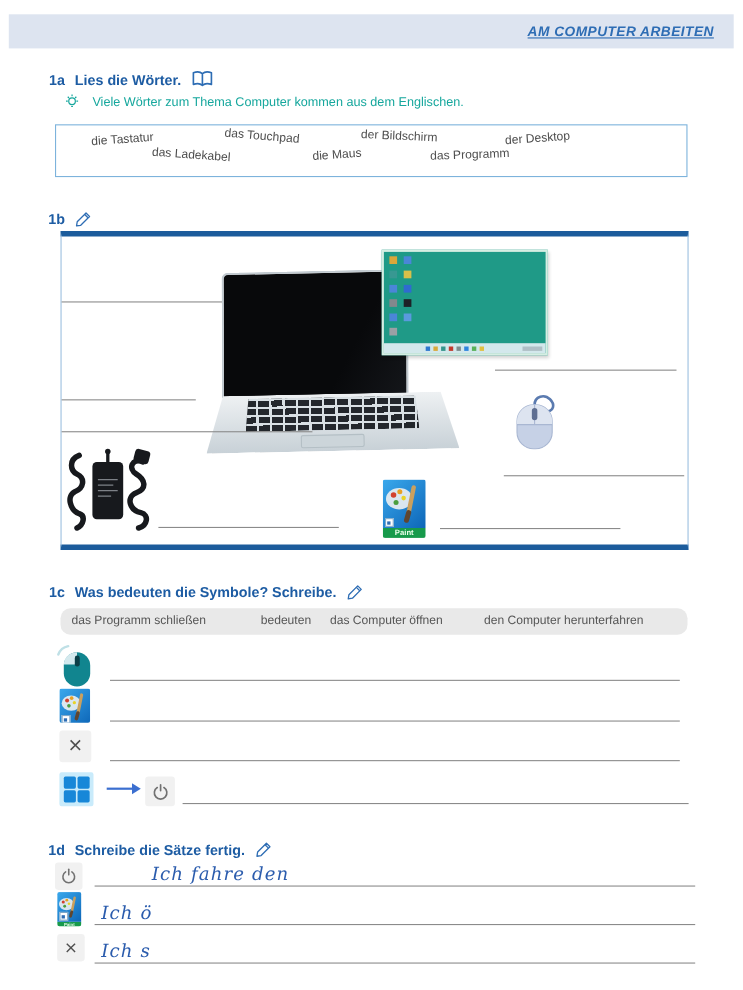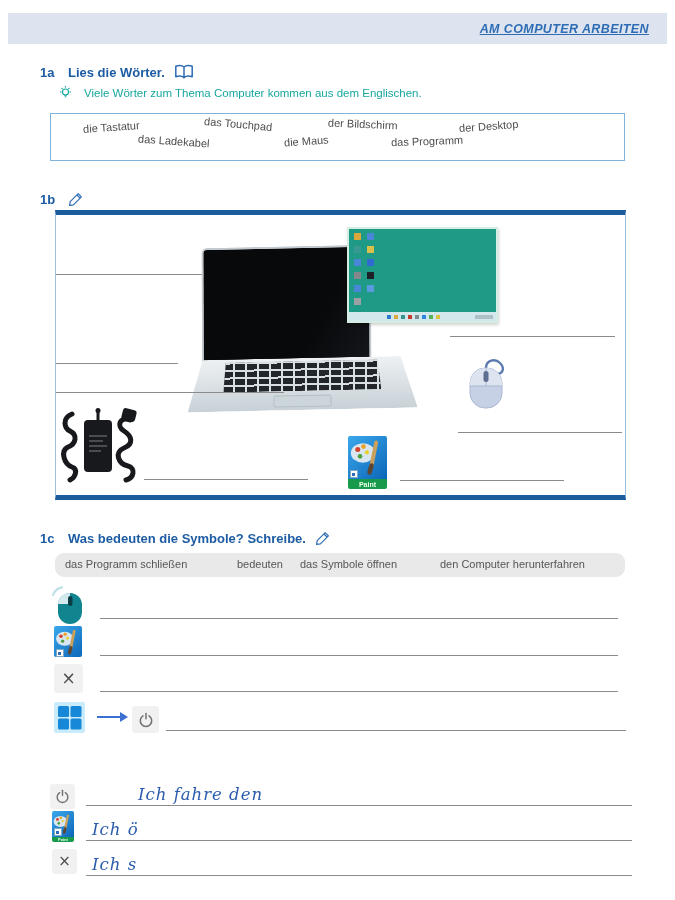--- a/index.html
+++ b/index.html
@@ -6,21 +6,21 @@
   #page{position:relative;width:675px;height:900px;background:#ffffff;overflow:hidden;
         font-family:"Liberation Sans",sans-serif;}
 
   
   .topbar{position:absolute;left:8px;top:13px;width:659px;height:31px;background:#dde4f0;
           display:flex;align-items:center;justify-content:flex-end;padding-right:18px;box-sizing:border-box;}
   .topbar span{color:#2e6db4;font-weight:bold;font-style:italic;font-size:12.5px;letter-spacing:.4px;text-decoration:underline;}
 
   
   .sec-head{position:absolute;display:flex;align-items:center;gap:9px;color:#1d5ca3;
-            font-weight:bold;font-size:13px;white-space:nowrap;}
+            font-weight:bold;font-size:13px;white-space:nowrap;text-align:right;}
   .sec-num{width:19px;}
   .sec-icon{display:flex;align-items:center;}
 
   .tip{position:absolute;display:flex;align-items:center;gap:11px;color:#16a79d;font-size:11.5px;white-space:nowrap;}
 
   
   .wordbox{position:absolute;left:50px;top:113px;width:575px;height:48px;border:1.6px solid #7db3dc;box-sizing:border-box;}
   .wordbox span{position:absolute;font-size:11px;color:#4d4d4d;white-space:nowrap;}
   .w0{left:32px;top:7px;transform:rotate(-4deg);}
   .w1{left:87px;top:21px;transform:rotate(4deg);}
@@ -220,21 +220,21 @@
       <svg width="15" height="15" viewBox="0 0 15 15">
           <path d="M10.2 1.6 L13.4 4.8 L5.4 12.8 L1.6 13.4 L2.2 9.6 Z" fill="none" stroke="#2e6db4" stroke-width="1.2" stroke-linejoin="round"></path>
           <path d="M9 3 L12 6" stroke="#2e6db4" stroke-width="1.2"></path>
         </svg>
     </span>
   </div>
 
   <div class="bank">
     <span class="bk0">das Programm schließen</span>
     <span class="bk1">bedeuten</span>
-    <span class="bk2">das Symbole öffnen</span>
+    <span class="bk2">das Computer öffnen</span>
     <span class="bk3">den Computer herunterfahren</span>
   </div>
 
   <svg class="abs" style="left:49px;top:585px;" width="38" height="40" viewBox="0 0 38 40">
     <path d="M4 10 C5.5 6 9 3.2 13 2.4" stroke="#bfe0e6" stroke-width="2.2" fill="none" stroke-linecap="round"></path>
     <rect x="9" y="8" width="24" height="31" rx="12" fill="#11858f"></rect>
     <path d="M21 19 L9 19 L9 19 C9 12.9 14.4 8 21 8 Z" fill="#d4e9ee"></path>
     <rect x="19" y="11" width="4.5" height="10" rx="2.2" fill="#0b3e47"></rect>
   </svg>
   <div class="blank" style="left:100px;top:618px;width:518px;"></div>
@@ -266,20 +266,30 @@
     </div>
   <div class="arrow"></div>
   <div class="graybox" style="left:132px;top:706px;width:27px;height:27px;">
     <svg width="16" height="16" viewBox="0 0 18 18" fill="none" stroke="#717171" stroke-width="1.7" stroke-linecap="round">
       <path d="M5.6 4.4 A6.4 6.4 0 1 0 12.4 4.4"></path>
         <path d="M9 1.6 V7.6"></path>
     </svg>
   </div>
   <div class="blank" style="left:166px;top:730px;width:460px;"></div>
 
+  <div class="sec-head" style="left:40px;top:765px;">
+    <span class="sec-num">1d</span>
+    <span>Schreibe die Sätze fertig.</span>
+    <span class="sec-icon">
+      <svg width="15" height="15" viewBox="0 0 15 15">
+          <path d="M10.2 1.6 L13.4 4.8 L5.4 12.8 L1.6 13.4 L2.2 9.6 Z" fill="none" stroke="#2e6db4" stroke-width="1.2" stroke-linejoin="round"></path>
+          <path d="M9 3 L12 6" stroke="#2e6db4" stroke-width="1.2"></path>
+        </svg>
+    </span>
+  </div>
 
   <div class="graybox" style="left:50px;top:784px;width:25px;height:25px;">
     <svg width="15" height="15" viewBox="0 0 18 18" fill="none" stroke="#717171" stroke-width="1.7" stroke-linecap="round">
       <path d="M5.6 4.4 A6.4 6.4 0 1 0 12.4 4.4"></path>
         <path d="M9 1.6 V7.6"></path>
     </svg>
   </div>
   <span class="hw" style="left:92px;top:785px;margin-left:46px;">Ich fahre den</span>
   <div class="blank" style="left:86px;top:805px;width:546px;"></div>
 

